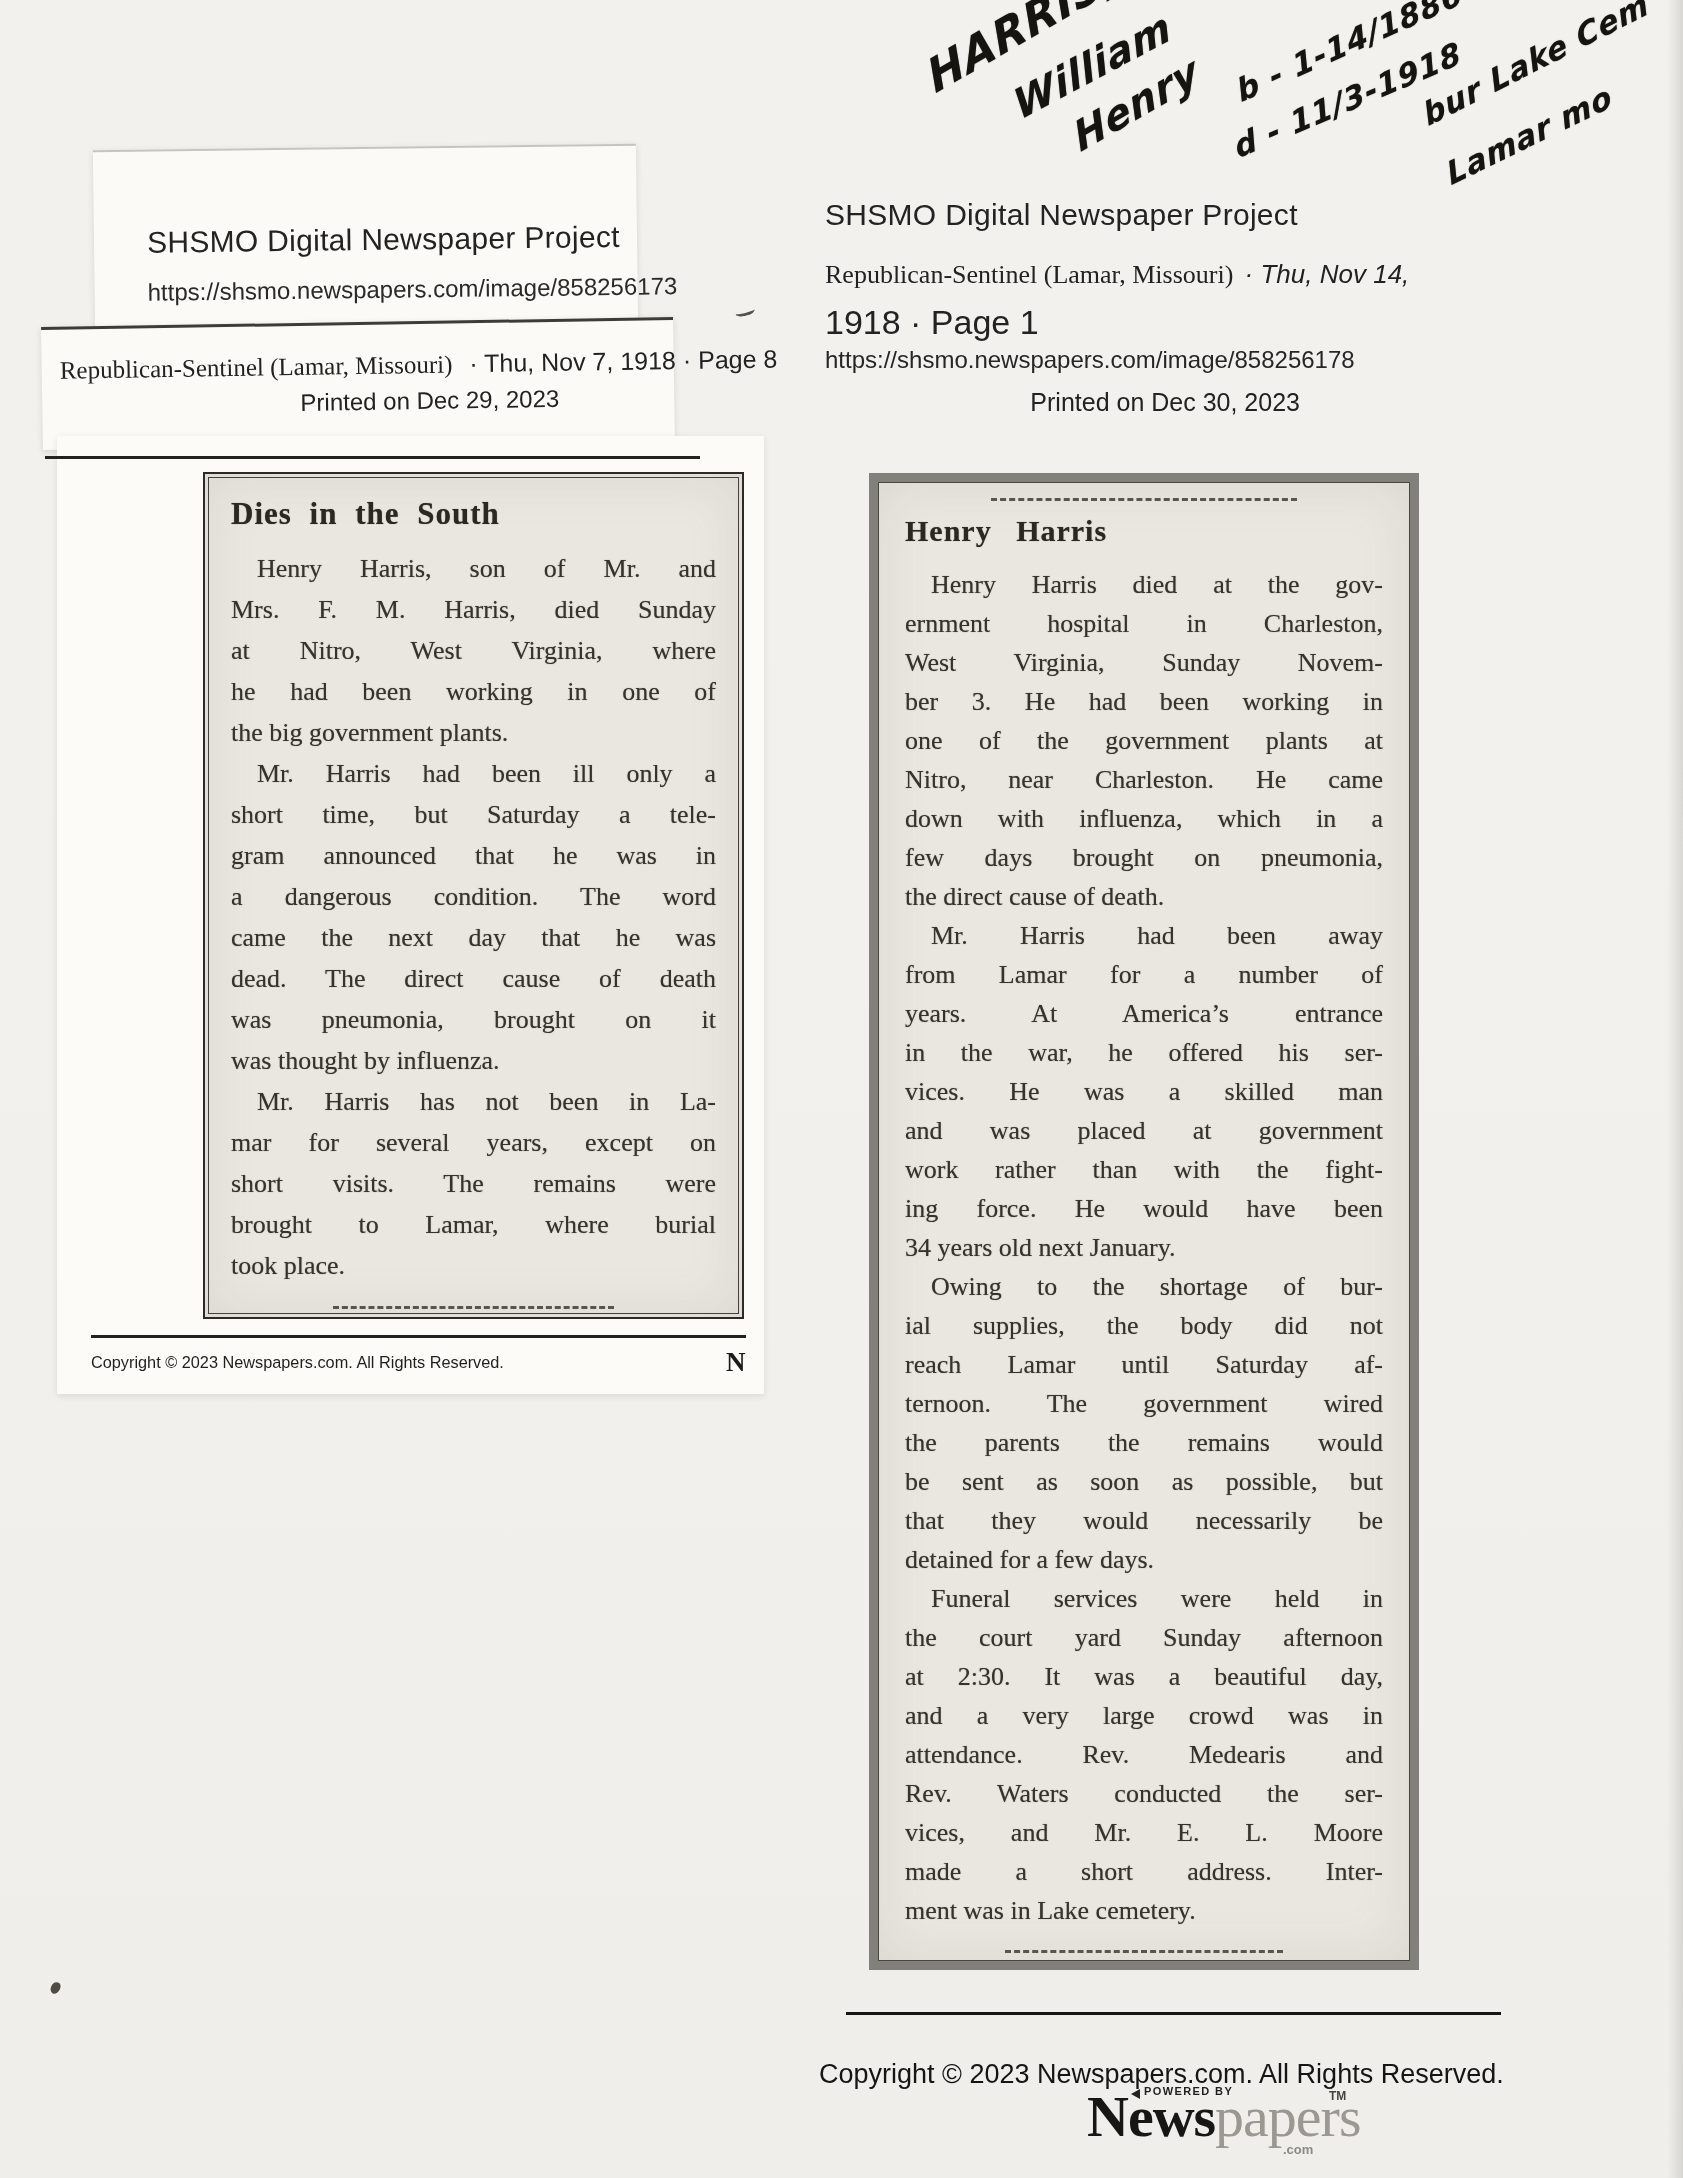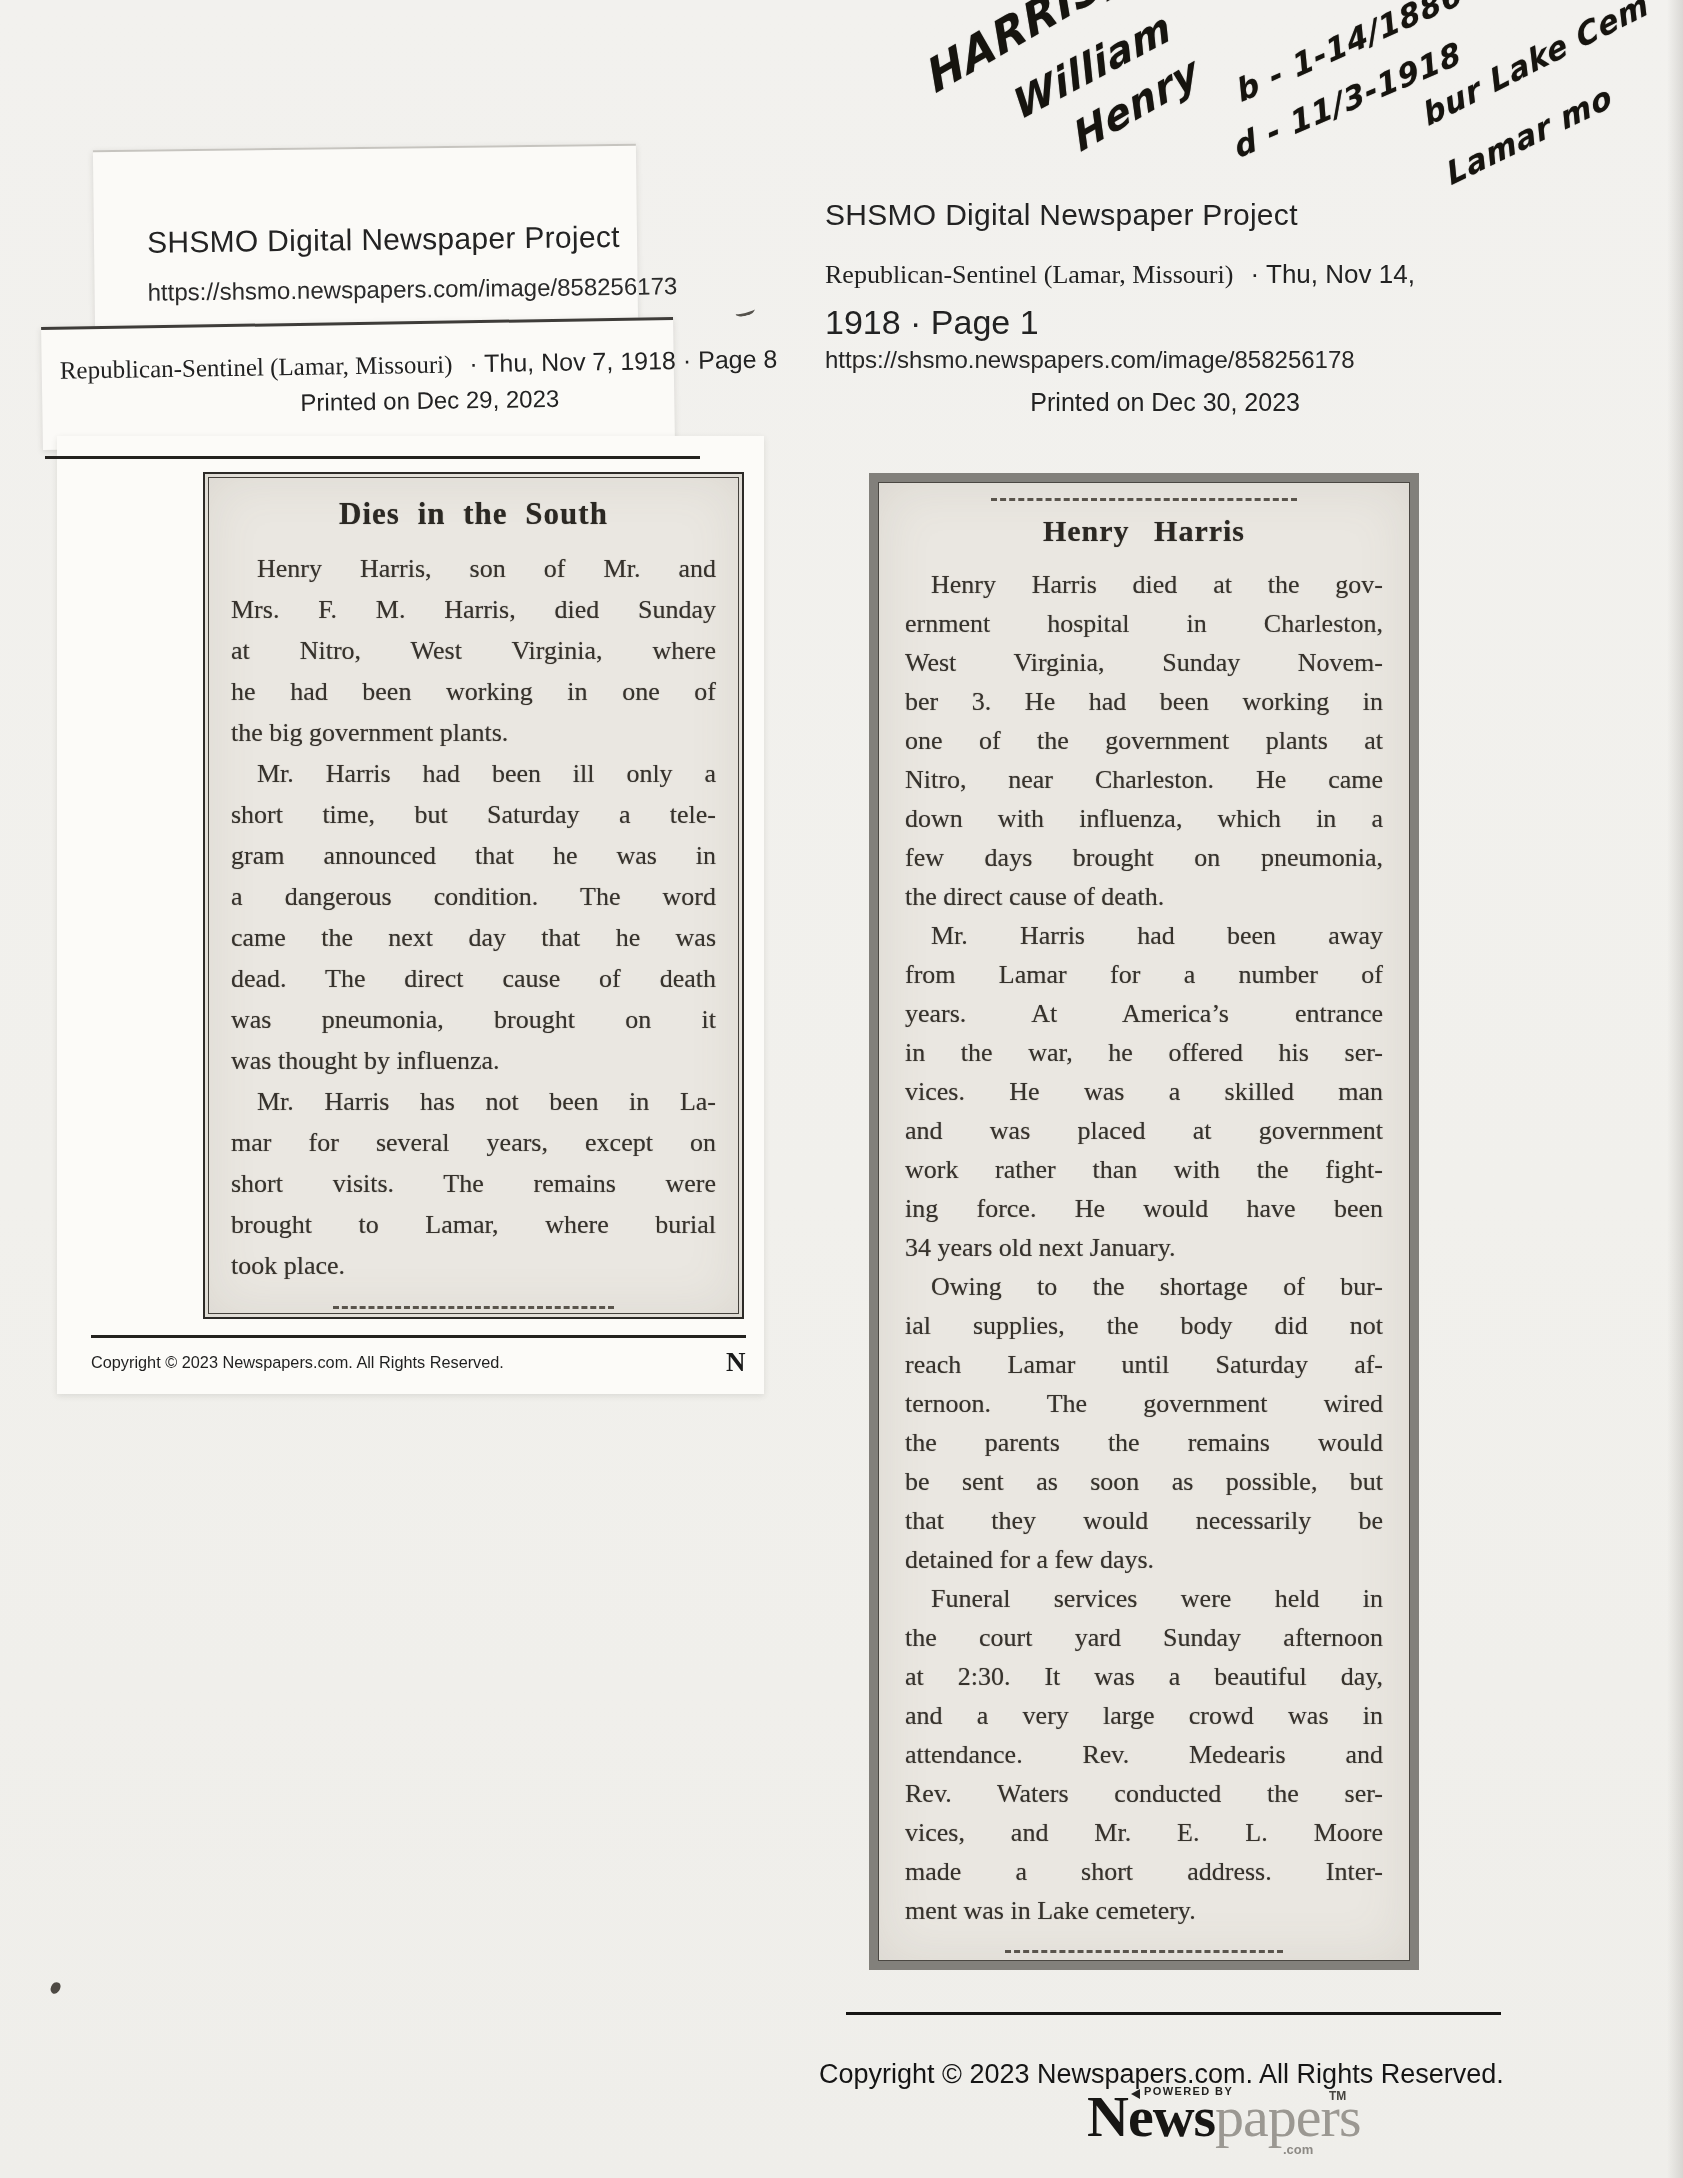--- a/index.html
+++ b/index.html
@@ -51,40 +51,40 @@
   
   .clip { position:absolute; background:#eae7e1; color:#36322c;
           box-shadow:inset 0 0 54px rgba(110,100,85,.12); }
   .clip-left { left:146px; top:36px; width:541px; height:847px; border:2px solid #2c2a27;
                padding:16px 26px 0; }
   .clip-left::before { content:""; position:absolute; inset:3px; border:1px solid #44413c; pointer-events:none; }
   .clip-right { left:869px; top:473px; width:550px; height:1497px; border:9px solid #82807b;
                 padding:8px 27px 0; }
   .clip-right::before { content:""; position:absolute; inset:0; border:1px solid #4a4742; pointer-events:none; }
 
-  .clip h2 { margin-top:4px; text-align:center; font-family:"Liberation Serif","DejaVu Serif",serif;
+  .clip h2 { margin-top:4px; text-align:left; font-family:"Liberation Serif","DejaVu Serif",serif;
              font-weight:700; font-size:31px; line-height:40px; letter-spacing:1px; word-spacing:9px;
              color:#2b2823; text-shadow:0 0 1px rgba(35,30,25,.55); }
   .clip-right h2 { font-size:30px; word-spacing:16px; }
 
   .newsbody { margin-top:14px; font-family:"Liberation Serif","DejaVu Serif",serif;
               font-size:26px; line-height:41px; text-shadow:0 0 1px rgba(45,40,32,.5); }
   .clip-right .newsbody { line-height:39px; }
   .jline { text-align:justify; text-align-last:justify; }
   .jline.first { text-indent:26px; }
   .jline.plast { text-align-last:left; }
 
   .squiggle { border-top:3px dashed #59544c; width:58%; margin:20px auto 0; }
   .sq-top   { border-top:3px dashed #59544c; width:64%; margin:8px auto 10px; }
 
   
   .rheader  { position:absolute; left:825px; top:198px; font-size:30px; color:#232323; letter-spacing:0.3px; }
   .rcite1   { position:absolute; left:825px; top:259px; font-size:26px; color:#222; white-space:nowrap; }
   .rcite1 .src  { font-family:"Liberation Serif","DejaVu Serif",serif; }
-  .rcite1 .rest { font-family:"Liberation Sans","DejaVu Sans",sans-serif; margin-left:10px; }
+  .rcite1 .rest { font-family:"Liberation Sans","DejaVu Sans",sans-serif; margin-left:4px;font-style:italic; }
   .rcite2   { position:absolute; left:825px; top:303px; font-size:34px; color:#222; }
   .rurl     { position:absolute; left:825px; top:346px; font-size:24px; color:#262626; }
   .rprinted { position:absolute; left:827px; top:388px; width:473px; text-align:right; font-size:25px; color:#222; }
 
   
   .frule { position:absolute; left:846px; top:2012px; width:655px; height:3px; background:#161513; }
   .fcopy { position:absolute; left:819px; top:2059px; font-size:27px; color:#151515; }
   .logo  { position:absolute; left:1087px; top:2085px; width:297px; height:69px; }
   .logo .flag { position:absolute; left:44px; top:4px; width:0; height:0;
                 border-top:5px solid transparent; border-bottom:5px solid transparent;

